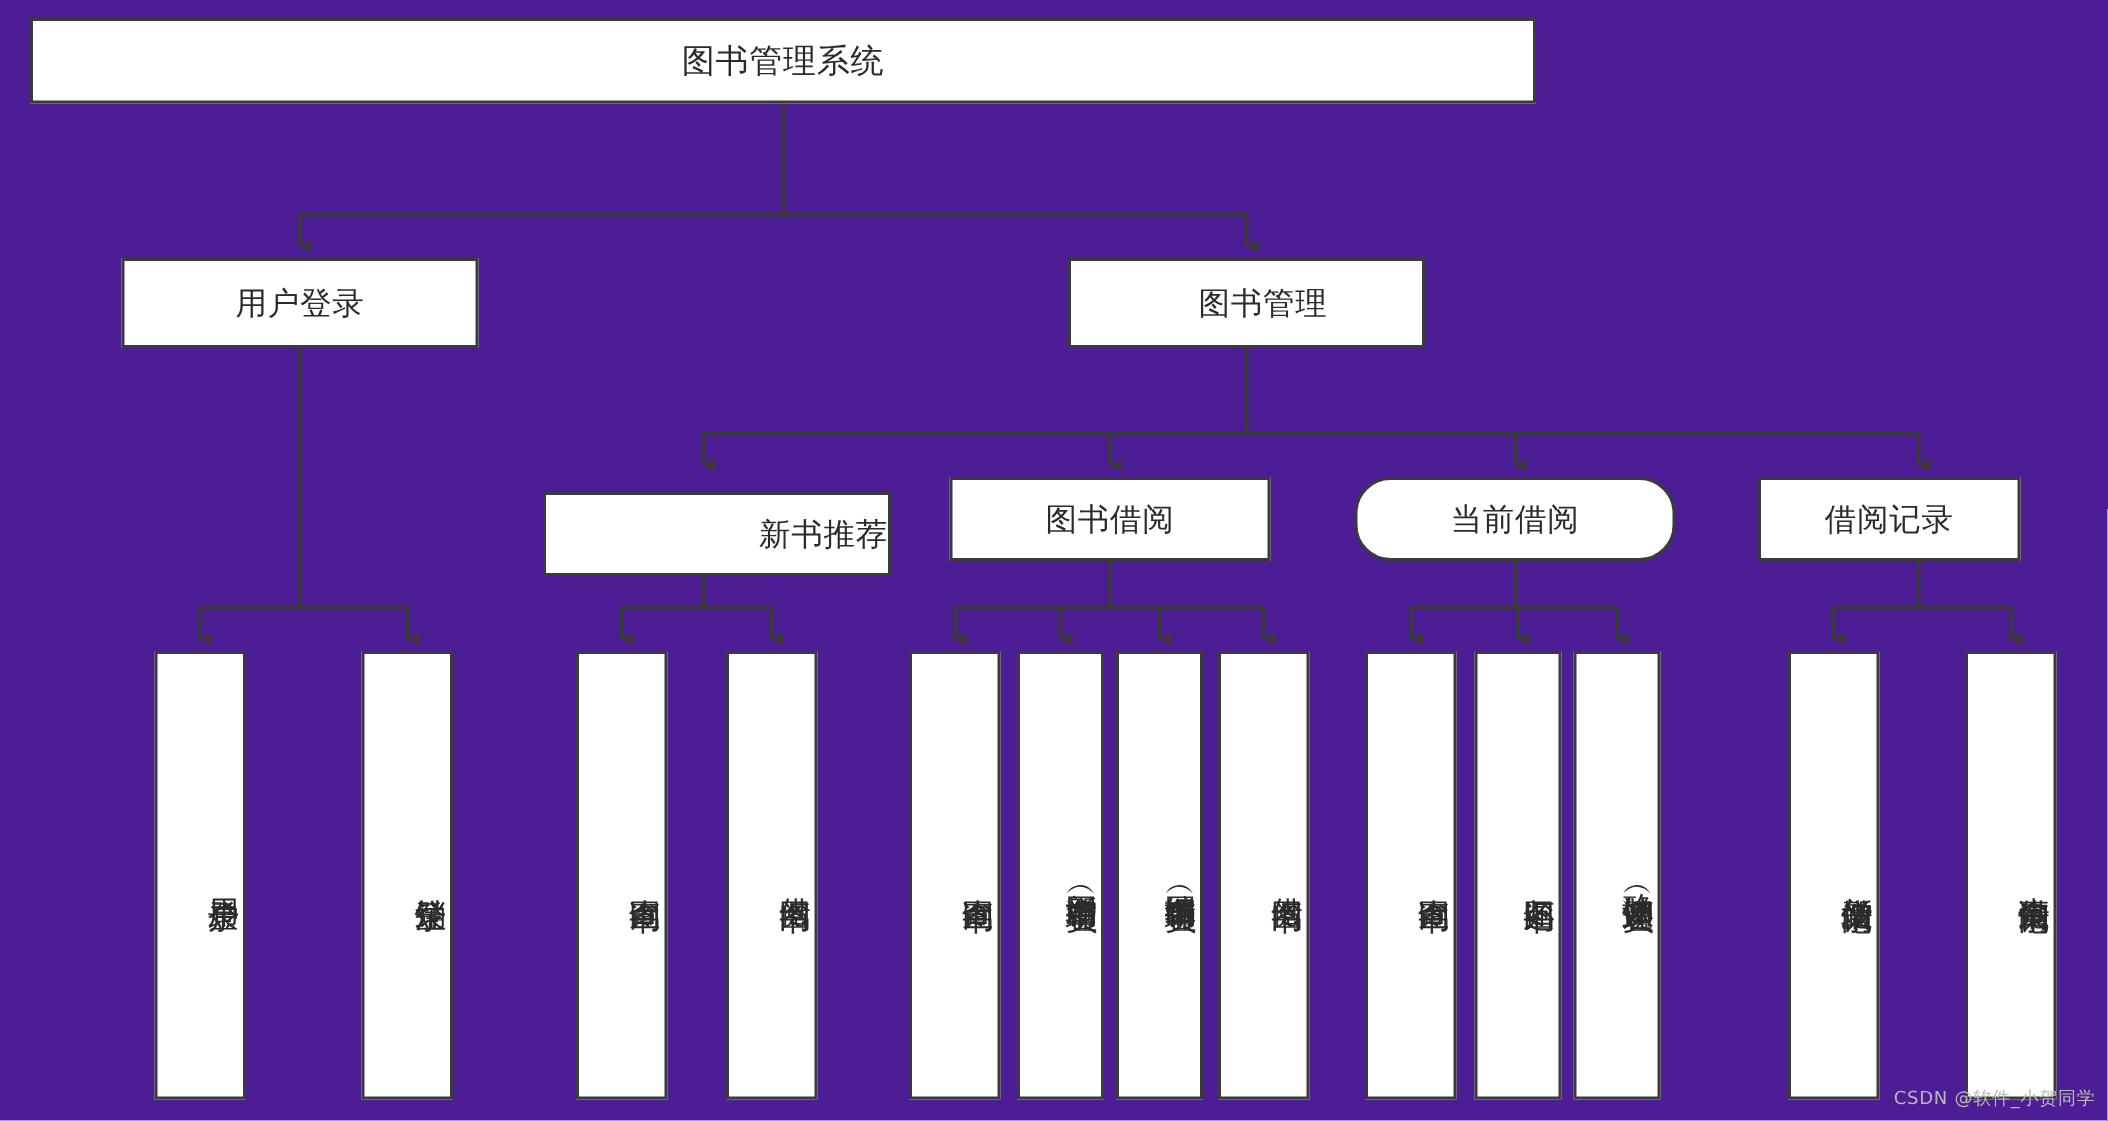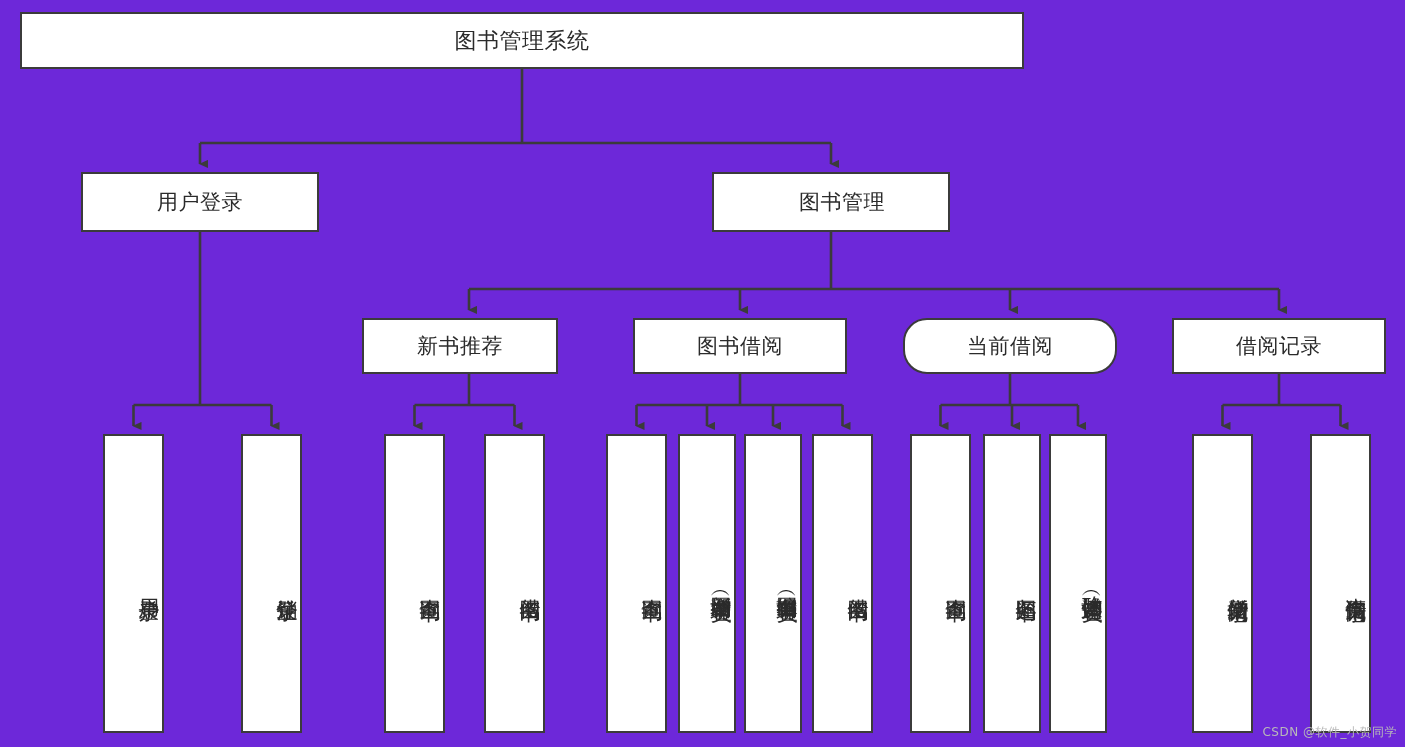--- a/index.html
+++ b/index.html
@@ -7,21 +7,21 @@
     padding: 0;
     background: #ffffff;
   }
   body {
     font-family: "DejaVu Sans", "Liberation Sans", sans-serif;
   }
   #canvas {
     position: relative;
     width: 1405px;
     height: 747px;
-    background: #6d28d9;
+    background: #4c1d95;
     overflow: hidden;
   }
   #edges {
     position: absolute;
     left: 0;
     top: 0;
     width: 1405px;
     height: 747px;
     pointer-events: none;
   }
@@ -118,30 +118,30 @@
   <div id="nodes">
       <div class="node horiz root" style="left: 20px; top: 12px; width: 1004px; height: 57px;">
         <span class="hlabel">图书管理系统</span>
       </div>
       <div class="node horiz" style="left: 81px; top: 172px; width: 238px; height: 60px;">
         <span class="hlabel">用户登录</span>
       </div>
       <div class="node horiz" style="left: 712px; top: 172px; width: 238px; height: 60px; padding-left: 22px;">
         <span class="hlabel">图书管理</span>
       </div>
-      <div class="node horiz" style="left: 362px; top: 318px; width: 196px; height: 56px;">
+      <div class="node horiz" style="left: 362px; top: 328px; width: 232px; height: 56px; justify-content: flex-end;">
         <span class="hlabel">新书推荐</span>
       </div>
       <div class="node horiz" style="left: 633px; top: 318px; width: 214px; height: 56px; text-align: center;">
         <span class="hlabel">图书借阅</span>
       </div>
       <div class="node horiz" style="left: 903px; top: 318px; width: 214px; height: 56px; border-radius: 24px;">
         <span class="hlabel">当前借阅</span>
       </div>
-      <div class="node horiz" style="left: 1172px; top: 318px; width: 214px; height: 56px;">
+      <div class="node horiz" style="left: 1172px; top: 318px; width: 175px; height: 56px;">
         <span class="hlabel">借阅记录</span>
       </div>
       <div class="node vert" style="left: 103px; top: 434px; width: 61px; height: 299px;">
         <span class="vlabel">用户登录</span>
       </div>
       <div class="node vert" style="left: 241px; top: 434px; width: 61px; height: 299px;">
         <span class="vlabel">注销登录</span>
       </div>
       <div class="node vert" style="left: 384px; top: 434px; width: 61px; height: 299px;">
         <span class="vlabel">查询图书</span>

